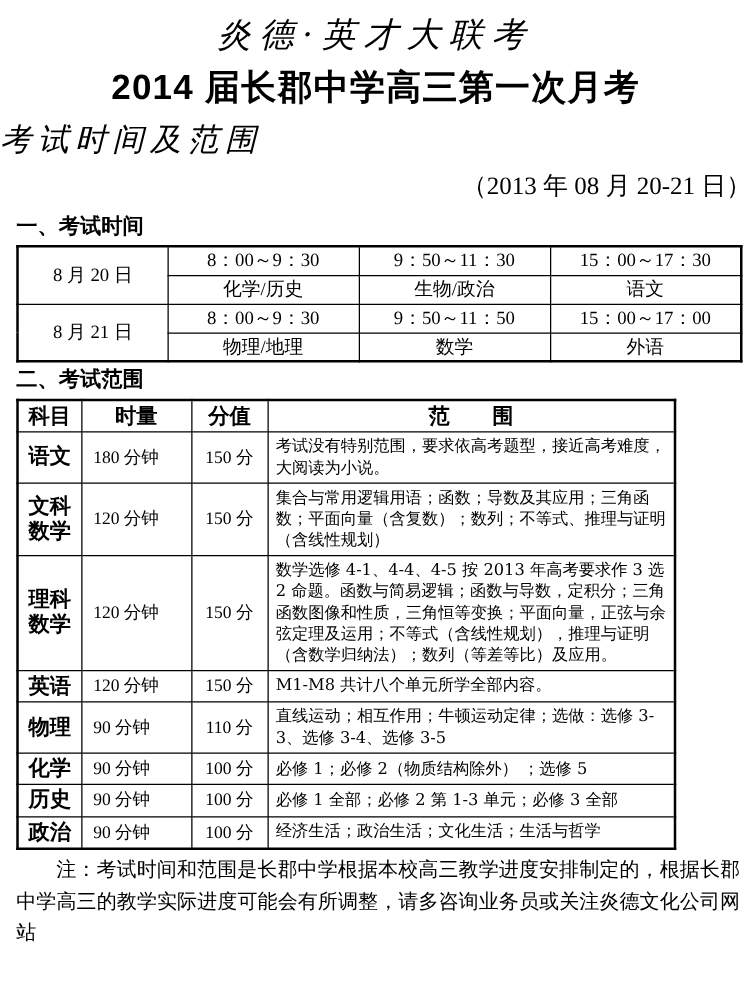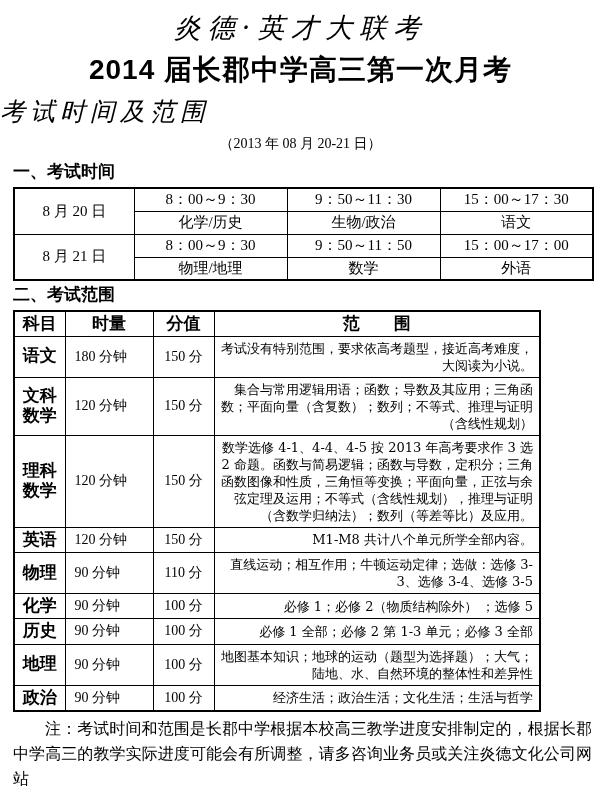--- a/index.html
+++ b/index.html
@@ -30,23 +30,23 @@
     margin-bottom: 6px;
   }
   .subtitle {
     font-family: "DejaVu Serif", serif;
     font-style: italic;
     font-size: 25px;
     letter-spacing: 5px;
     margin-bottom: 7px;
   }
   .dateline {
-    text-align: center;
-    font-family: "Liberation Serif", serif;
-    font-size: 14px;
+    text-align: right;
+    font-family: "Liberation Serif", serif;
+    font-size: 20px;
     margin-bottom: 7px;
   }
 
   .section-heading {
     font-family: "Liberation Sans", sans-serif;
     font-weight: 600;
     font-size: 17px;
     margin: 2px 0 4px 13px;
   }
 
@@ -105,21 +105,21 @@
   }
   .scope td.score {
     font-family: "Liberation Serif", serif;
     font-size: 14px;
     text-align: center;
   }
   .scope td.range {
     font-family: "DejaVu Serif", serif;
     font-size: 13px;
     line-height: 17px;
-    text-align: right;
+    text-align: left;
     padding: 3px 6px;
     height: 22px;
     margin-left: 13px;
   }
 
   
   .note {
     margin: 5px 9px 0 13px;
     font-family: "Liberation Sans", sans-serif;
     font-size: 16px;
@@ -213,26 +213,20 @@
       <td class="score">100 分</td>
       <td class="range">必修 1；必修 2（物质结构除外） ；选修 5</td>
     </tr>
     <tr>
       <td class="subject">历史</td>
       <td class="duration">90 分钟</td>
       <td class="score">100 分</td>
       <td class="range">必修 1 全部；必修 2 第 1-3 单元；必修 3 全部</td>
     </tr>
     <tr>
-      <td class="subject">地理</td>
-      <td class="duration">90 分钟</td>
-      <td class="score">100 分</td>
-      <td class="range">地图基本知识；地球的运动（题型为选择题）；大气；陆地、水、自然环境的整体性和差异性</td>
-    </tr>
-    <tr>
       <td class="subject">政治</td>
       <td class="duration">90 分钟</td>
       <td class="score">100 分</td>
       <td class="range">经济生活；政治生活；文化生活；生活与哲学</td>
     </tr>
   </tbody>
     </table>
 
   <div class="note">注：考试时间和范围是长郡中学根据本校高三教学进度安排制定的，根据长郡中学高三的教学实际进度可能会有所调整，请多咨询业务员或关注炎德文化公司网站</div>
 

